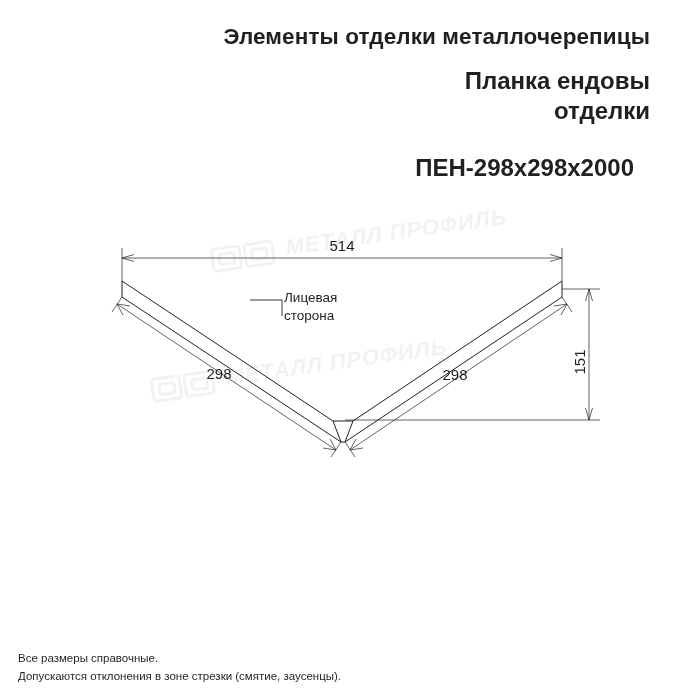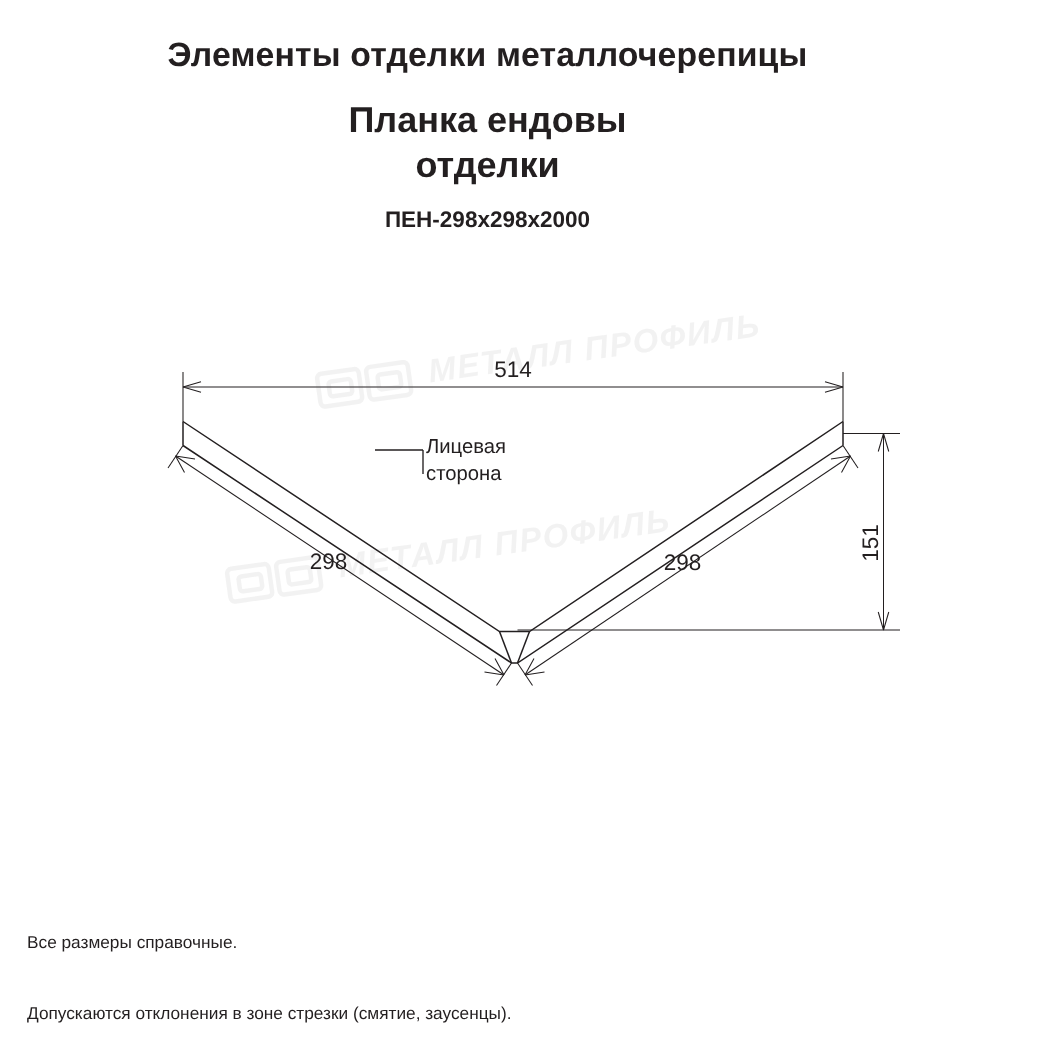--- a/index.html
+++ b/index.html
@@ -18,44 +18,44 @@
   .page {
     position: relative;
     width: 700px;
     height: 700px;
   }
   .title-block {
     position: absolute;
     top: 24px;
     left: 0;
     width: 650px;
-    text-align: center;
+    text-align: right;
   }
   .main-title {
     font-size: 22.5px;
     font-weight: bold;
     line-height: 1.15;
     letter-spacing: 0.1px;
     margin: 0;
   }
   .sub-title {
     font-size: 24px;
     font-weight: bold;
     line-height: 1.25;
     margin: 0;
     padding-top: 16px;
   }
   .sub-title .line2 {
     display: block;
   }
   .code-title {
-    font-size: 15px;
+    font-size: 24px;
     font-weight: bold;
     line-height: 1.2;
-    margin: 0;
+    margin: 16px;
     padding-top: 12px;
   }
   .drawing {
     position: absolute;
     top: 190px;
     left: 0;
     width: 636px;
     height: 300px;
   }
   .drawing svg {
@@ -64,21 +64,20 @@
   .footnotes {
     position: absolute;
     left: 18px;
     bottom: 14px;
     font-size: 11.5px;
     line-height: 1.55;
     color: #231f20;
   }
   .footnotes div {
     white-space: nowrap;
-    margin-top: 29px;
   }
   .wm {
     position: absolute;
     opacity: 0.18;
     color: #b9b9b9;
     font-weight: bold;
     font-style: italic;
     font-size: 22px;
     letter-spacing: 1px;
     white-space: nowrap;

